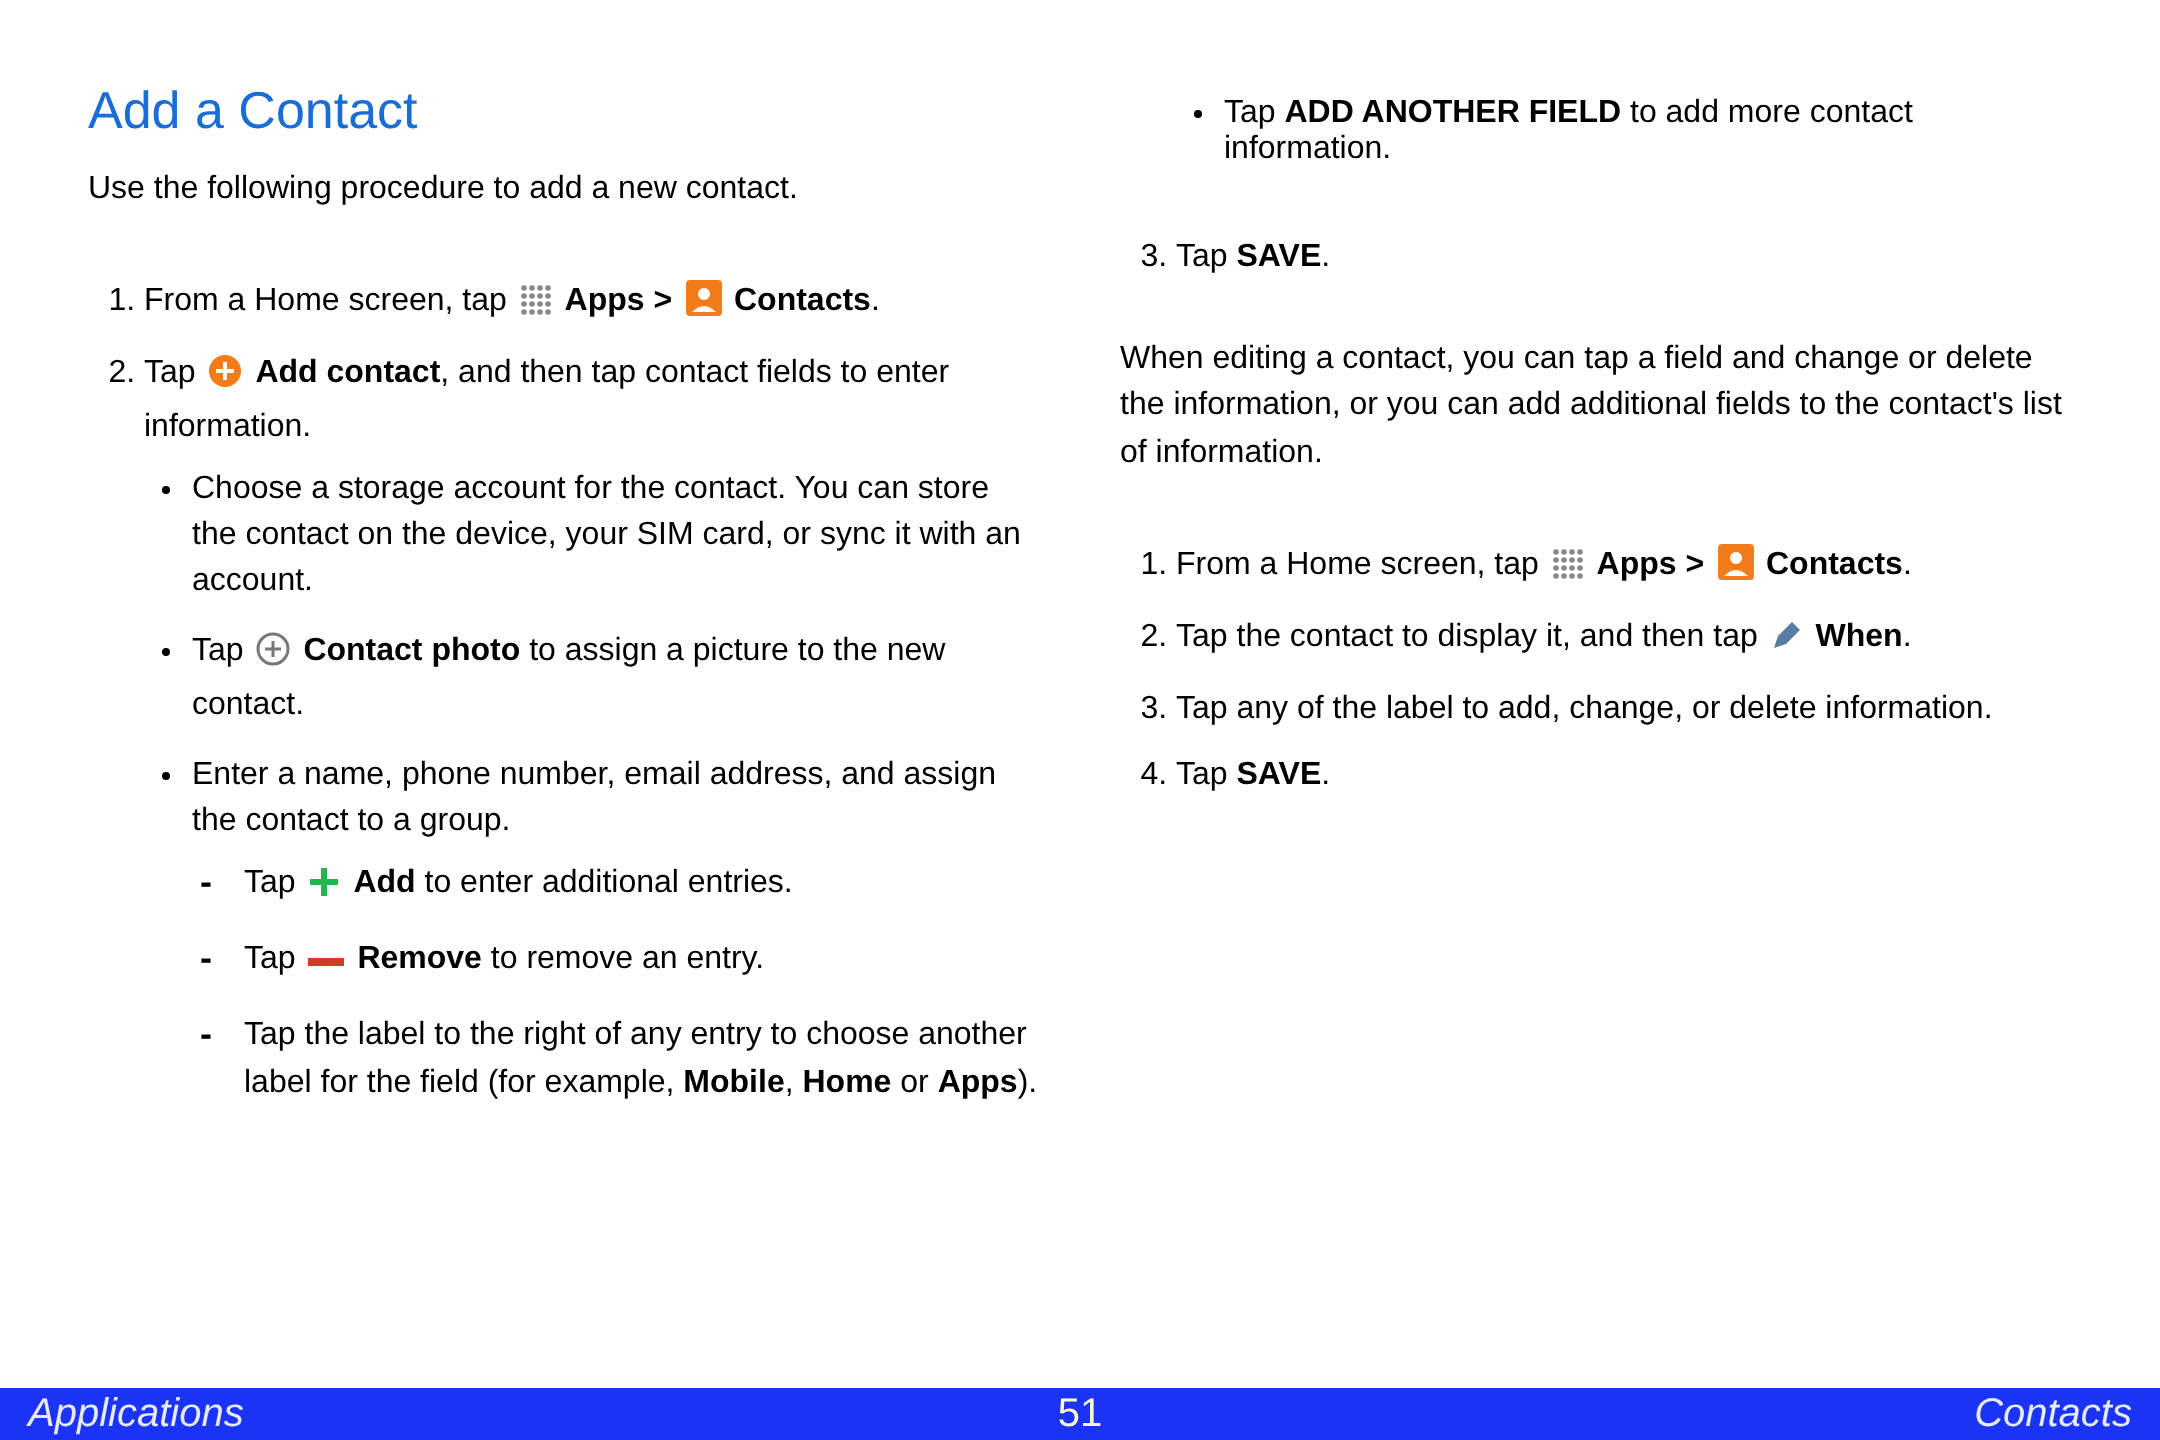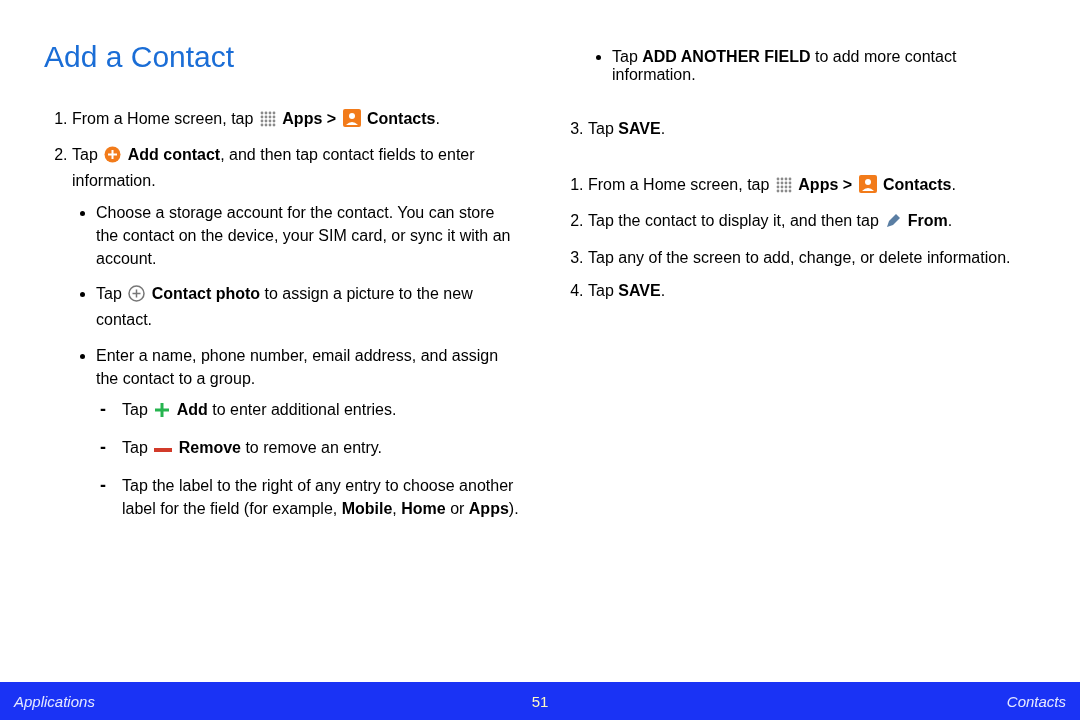--- a/index.html
+++ b/index.html
@@ -1,41 +1,42 @@
 <!DOCTYPE html>
 <html><head>
 <meta charset="utf-8">
 <style>
   * { box-sizing: border-box; margin: 0; padding: 0; }
   html, body { width: 1080px; height: 720px; font-family: Arial, Helvetica, sans-serif; background: #fff; color: #000; }
   .page { position: relative; width: 1080px; height: 720px; }
   .content { display: flex; padding: 40px 44px 0 44px; gap: 40px; }
   .col { flex: 1; }
-  h2 { font-size: 30px; font-weight: 400; color: #1a6dd6; margin-bottom: 12px; }
+  h2 { font-size: 26px; font-weight: 400; color: #1a6dd6; margin-bottom: 12px; }
   p.intro { font-size: 16px; line-height: 1.45; margin-bottom: 10px; }
   ol { list-style: decimal; padding-left: 28px; font-size: 16px; line-height: 1.45; margin-top: 33px; }
   ol > li { margin-bottom: 10px; }
   ul.bullets { list-style: disc; padding-left: 24px; margin-top: 8px; }
   ul.bullets > li { margin-bottom: 12px; }
   ul.dashes { list-style: none; padding-left: 26px; margin-top: 8px; }
   ul.dashes > li { margin-bottom: 12px; position: relative; }
   ul.dashes > li::before { content: "-"; position: absolute; left: -22px; font-weight: 700; font-size: 18px; top: -2px; }
   .b { font-weight: 700; }
   .icon { display: inline-block; vertical-align: -3px; margin: 0 2px; }
-  .footer { position: absolute; left: 0; right: 0; bottom: 0; height: 38px; background: #1a33f5; color: #e6e9ff; font-style: italic; font-size: 15px; display: flex; align-items: center; justify-content: space-between; padding: 0 14px; }
+  .footer { position: absolute; left: 0; right: 0; bottom: 0; height: 26px; background: #1a33f5; color: #e6e9ff; font-style: italic; font-size: 20px; display: flex; align-items: center; justify-content: space-between; padding: 0 14px; }
   .footer .center { position: absolute; left: 50%; transform: translateX(-50%); font-style: normal; color: #fef9c3; }
 </style>
 </head>
 <body>
 
 <div class="page">
   <div class="content">
 
     <div class="col">
       <h2>Add a Contact</h2>
+      <p class="intro">Use the following procedure to add a new contact.</p>
       <ol>
         <li>
           <span>From a Home screen, tap </span><span class="icon"><svg width="16" height="16">
                 <g fill="#8a8a8a">
                   <circle cx="2" cy="2" r="1.4"></circle>
                   <circle cx="6" cy="2" r="1.4"></circle>
                   <circle cx="10" cy="2" r="1.4"></circle>
                   <circle cx="14" cy="2" r="1.4"></circle>
                   <circle cx="2" cy="6" r="1.4"></circle>
                   <circle cx="6" cy="6" r="1.4"></circle>
@@ -103,20 +104,21 @@
         <li>
           <span>Tap </span><span class="b">ADD ANOTHER FIELD</span><span> to add more contact information.</span>
         </li>
       </ul>
       <ol start="3" style="margin-bottom:28px;">
         <li>
           <span>Tap </span><span class="b">SAVE</span><span>.</span>
         </li>
       </ol>
 
+      <p class="intro">When editing a contact, you can tap a field and change or delete the information, or you can add additional fields to the contact's list of information.</p>
       <ol>
         <li>
           <span>From a Home screen, tap </span><span class="icon"><svg width="16" height="16">
                 <g fill="#8a8a8a">
                   <circle cx="2" cy="2" r="1.4"></circle>
                   <circle cx="6" cy="2" r="1.4"></circle>
                   <circle cx="10" cy="2" r="1.4"></circle>
                   <circle cx="14" cy="2" r="1.4"></circle>
                   <circle cx="2" cy="6" r="1.4"></circle>
                   <circle cx="6" cy="6" r="1.4"></circle>
@@ -136,23 +138,23 @@
                 <rect width="18" height="18" rx="2" fill="#f27b1a"></rect>
                 <circle cx="9" cy="7" r="3" fill="#fff"></circle>
                 <path d="M3 16 Q9 10 15 16 Z" fill="#fff"></path>
               </svg></span>
           <span class="b">Contacts</span><span>.</span>
         </li>
         <li>
           <span>Tap the contact to display it, and then tap </span><span class="icon"><svg width="16" height="16">
                 <path d="M2 14 L4 8 L11 1 L15 5 L8 12 Z" fill="#5a7ea3"></path>
               </svg></span>
-          <span class="b">From</span><span>.</span>
+          <span class="b">When</span><span>.</span>
         </li>
-        <li>Tap any of the screen to add, change, or delete information.</li>
+        <li>Tap any of the label to add, change, or delete information.</li>
         <li>
           <span>Tap </span><span class="b">SAVE</span><span>.</span>
         </li>
       </ol>
     </div>
 
   </div>
 
   <div class="footer">
     <span>Applications</span>

